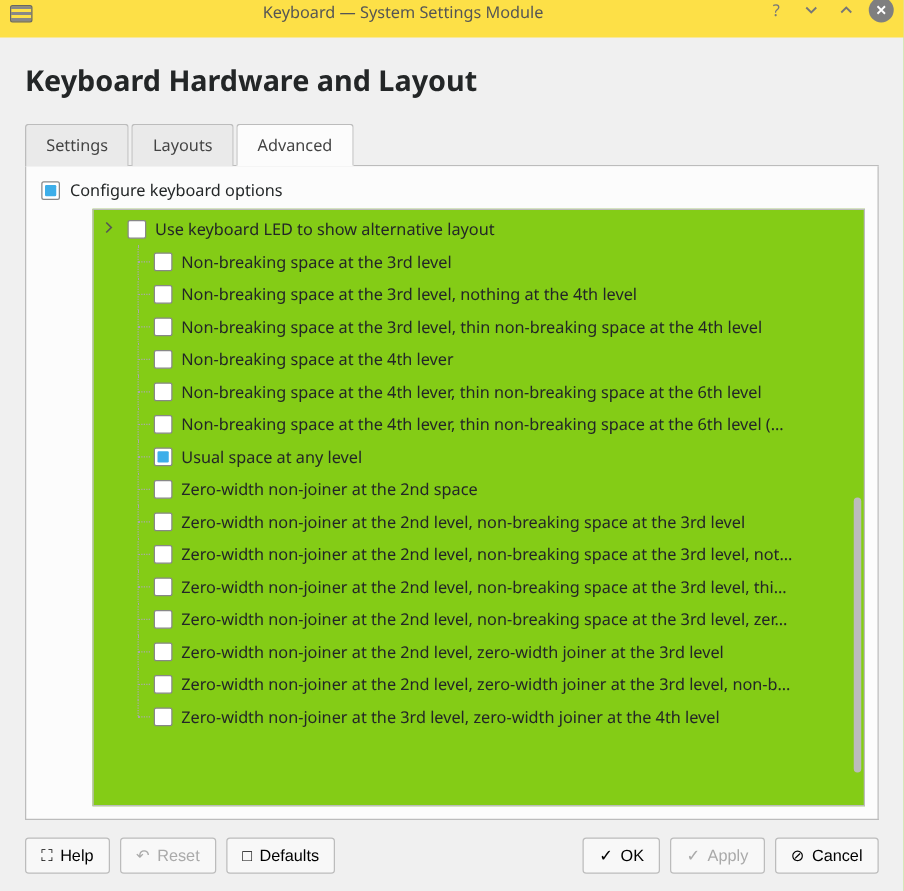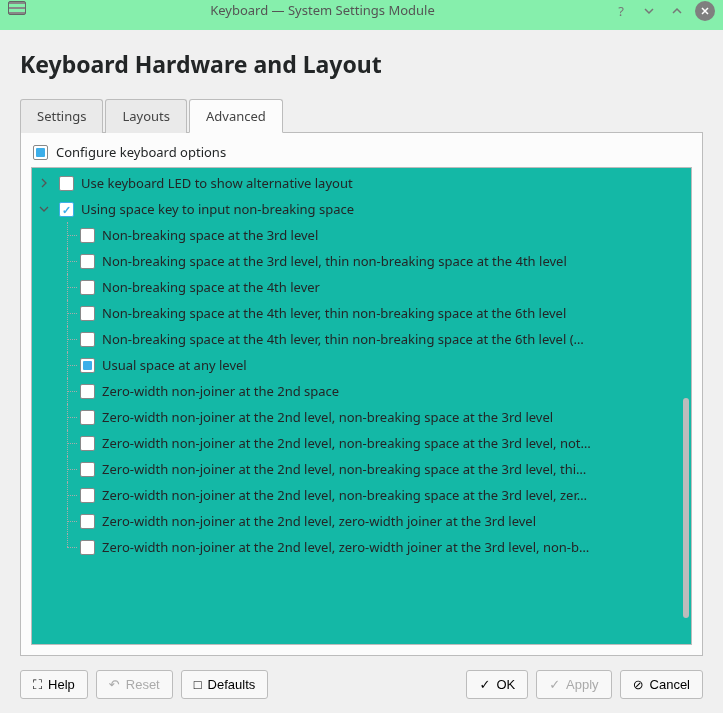--- a/index.html
+++ b/index.html
@@ -8,23 +8,23 @@
   font-size: 13px;
   background: #f0f0f0;
   color: #232627;
   width: 723px;
   height: 713px;
   display: flex;
   flex-direction: column;
 }
 .titlebar {
   display: flex;
-  align-items: flex-start;
-  padding: 1px 8px;
-  background: #86efac;
+  align-items: flex-end;
+  padding: 12px 8px;
+  background: #fde047;
   height: 30px;
 }
 .titlebar-icon {
   width: 18px; height: 14px;
   background: linear-gradient(to bottom, #888 0%, #888 20%, transparent 20%, transparent 40%, #888 40%, #888 60%, transparent 60%, transparent 80%, #888 80%);
   border: 1px solid #666;
   border-radius: 2px;
   margin-right: 8px;
 }
 .titlebar-title {
@@ -90,24 +90,25 @@
 }
 .configure-row {
   display: flex;
   align-items: center;
   gap: 8px;
   margin-bottom: 6px;
   padding-left: 2px;
 }
 .tree-container {
   border: 1px solid #bcbcbc;
-  background: #14b8a6;
+  background: #84cc16;
   flex: 1;
   overflow: hidden;
   position: relative;
+  margin-left: 43px;
 }
 .tree {
   padding: 2px 0;
 }
 .tree-row {
   display: flex;
   align-items: center;
   padding: 4px 0;
   gap: 7px;
   white-space: nowrap;
@@ -247,30 +248,27 @@
 
     <div class="tree-container">
       <div class="tree" id="tree">
           <div class="tree-row tree-indent-0">
             <span class="expander"><svg width="10" height="10" viewBox="0 0 10 10">
                 <path d="M3 1 L7 5 L3 9" stroke="#555" stroke-width="1.3" fill="none"></path>
               </svg></span>
             <div class="checkbox"></div>
             <span class="tree-label">Use keyboard LED to show alternative layout</span>
           </div>
-          <div class="tree-row tree-indent-0">
-            <span class="expander"><svg width="10" height="10" viewBox="0 0 10 10">
-                <path d="M1 3 L5 7 L9 3" stroke="#555" stroke-width="1.3" fill="none"></path>
-              </svg></span>
-            <div class="checkbox checked-tick"></div>
-            <span class="tree-label">Using space key to input non-breaking space</span>
-          </div>
           <div class="tree-row tree-indent-1">
             <div class="checkbox"></div>
             <span class="tree-label">Non-breaking space at the 3rd level</span>
+          </div>
+          <div class="tree-row tree-indent-1">
+            <div class="checkbox"></div>
+            <span class="tree-label">Non-breaking space at the 3rd level, nothing at the 4th level</span>
           </div>
           <div class="tree-row tree-indent-1">
             <div class="checkbox"></div>
             <span class="tree-label">Non-breaking space at the 3rd level, thin non-breaking space at the 4th level</span>
           </div>
           <div class="tree-row tree-indent-1">
             <div class="checkbox"></div>
             <span class="tree-label">Non-breaking space at the 4th lever</span>
           </div>
           <div class="tree-row tree-indent-1">
@@ -305,20 +303,24 @@
             <div class="checkbox"></div>
             <span class="tree-label">Zero-width non-joiner at the 2nd level, non-breaking space at the 3rd level, zer…</span>
           </div>
           <div class="tree-row tree-indent-1">
             <div class="checkbox"></div>
             <span class="tree-label">Zero-width non-joiner at the 2nd level, zero-width joiner at the 3rd level</span>
           </div>
           <div class="tree-row tree-indent-1">
             <div class="checkbox"></div>
             <span class="tree-label">Zero-width non-joiner at the 2nd level, zero-width joiner at the 3rd level, non-b…</span>
+          </div>
+          <div class="tree-row tree-indent-1">
+            <div class="checkbox"></div>
+            <span class="tree-label">Zero-width non-joiner at the 3rd level, zero-width joiner at the 4th level</span>
           </div>
         </div>
       <div class="scrollbar"></div>
     </div>
   </div>
 </div>
 
 <div class="button-bar">
   <button class="btn">
     <span class="btn-icon">⛶</span>

